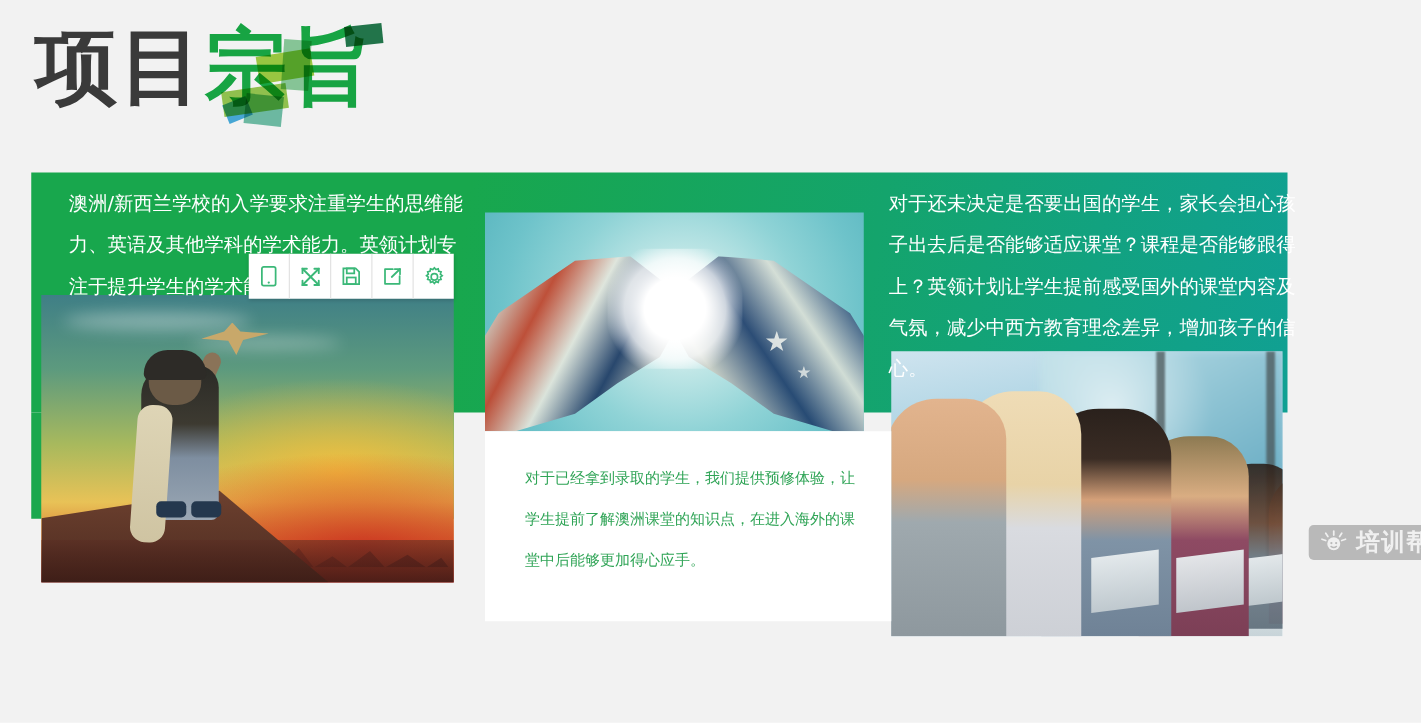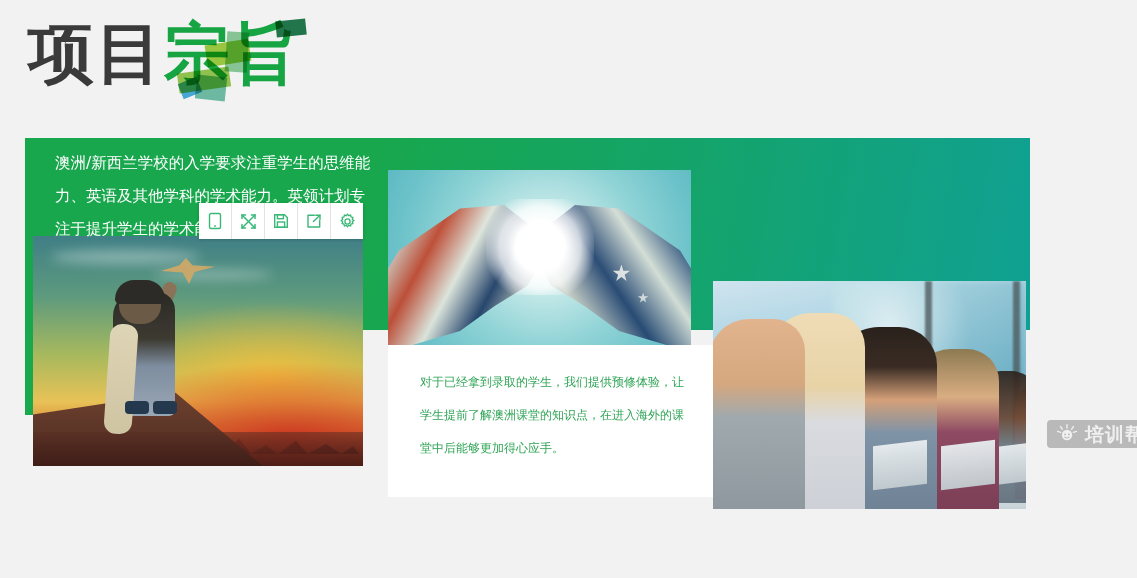--- a/index.html
+++ b/index.html
@@ -215,20 +215,21 @@
     <span class="stud s3"></span>
     <span class="laptop lp1"></span>
     <span class="stud s2"></span>
     <span class="stud s1"></span>
   </div>
 
   <div class="whitecard"></div>
 
   <div class="txt-left">澳洲/新西兰学校的入学要求注重学生的思维能力、英语及其他学科的学术能力。英领计划专注于提升学生的学术能力。</div>
   <div class="txt-mid">对于已经拿到录取的学生，我们提供预修体验，让学生提前了解澳洲课堂的知识点，在进入海外的课堂中后能够更加得心应手。</div>
+  <div class="txt-right">对于还未决定是否要出国的学生，家长会担心孩子出去后是否能够适应课堂？课程是否能够跟得上？英领计划让学生提前感受国外的课堂内容及气氛，减少中西方教育理念差异，增加孩子的信心。</div>
 
   <div class="toolbar">
     <div class="tb-btn">
       <svg width="16" height="18" viewBox="0 0 16 18" fill="none" stroke="#3bb878" stroke-width="1.4">
         <rect x="2.5" y="1.5" width="11" height="15" rx="1.5"></rect>
         <circle cx="8" cy="14" r=".9" fill="#3bb878" stroke="none"></circle>
       </svg>
     </div>
     <div class="tb-btn">
       <svg width="17" height="17" viewBox="0 0 17 17" fill="none" stroke="#3bb878" stroke-width="1.5" stroke-linecap="round">

